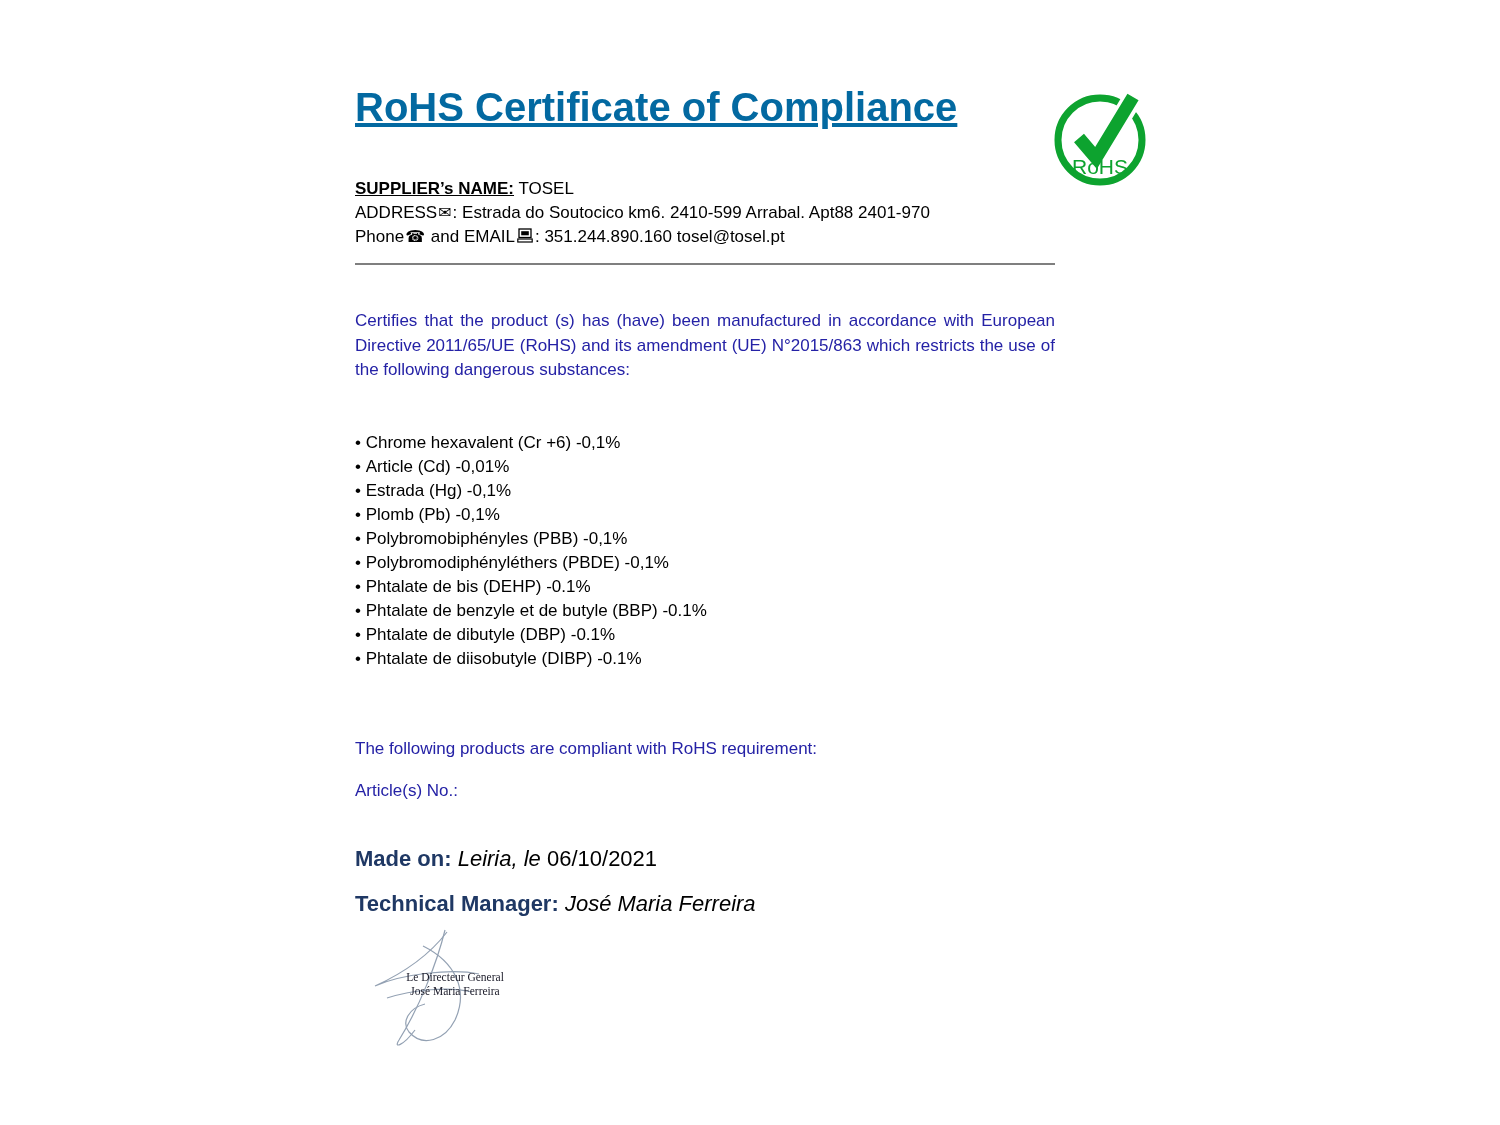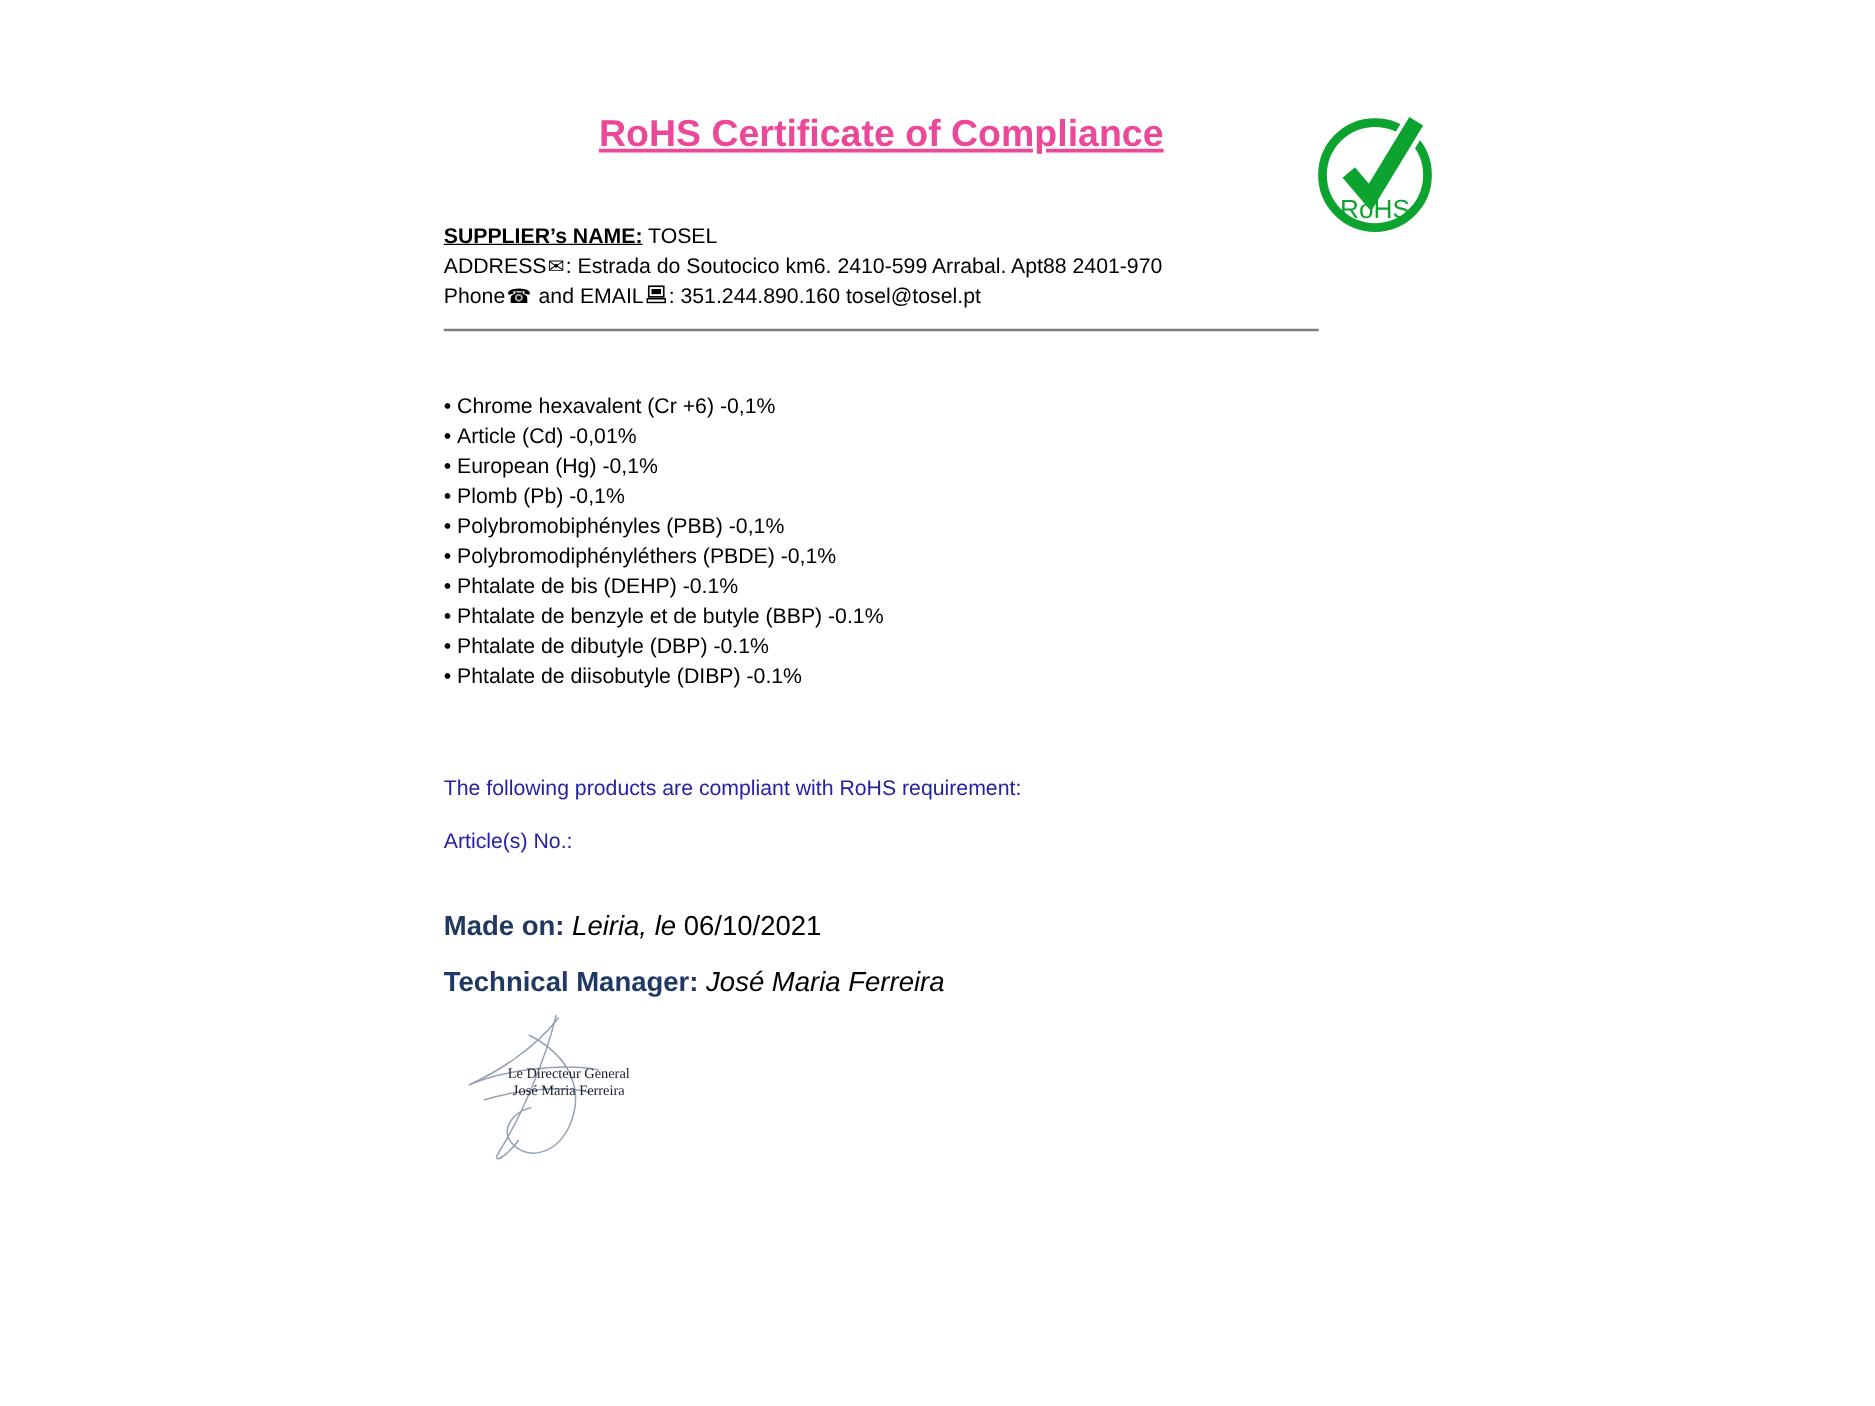--- a/index.html
+++ b/index.html
@@ -14,25 +14,25 @@
     overflow: hidden;
   }
   .content {
     position: absolute;
     left: 355px;
     top: 90px;
     width: 700px;
   }
   .title {
     margin: 0;
-    font-size: 30px;
+    font-size: 40px;
     line-height: 35px;
     font-weight: bold;
-    text-align: center;
-    color: #ec4899;
+    text-align: left;
+    color: #0369a1;
     text-decoration: underline;
   }
   .supplier { margin-top: 52px; }
   .supplier p { margin: 0; font-size: 17px; line-height: 24px; color: #000; }
   .lbl-bu { font-weight: bold; text-decoration: underline; }
   .uicon { font-family: "DejaVu Sans", sans-serif; font-size: 16px; padding: 0 1px; }
   .comp-icon { display: inline-block; vertical-align: -1px; margin: 0 2px; }
   .divider {
     border: none;
     border-top: 2px solid #7f7f7f;
@@ -122,25 +122,26 @@
         <span>Phone</span><span class="uicon">☎</span><span> and EMAIL</span><svg class="comp-icon" width="16" height="15" viewBox="0 0 16 15">
             <rect x="2" y="1" width="12" height="8.5" fill="none" stroke="#000" stroke-width="1.3"></rect>
             <rect x="4.2" y="3.2" width="7.6" height="4.1" fill="#000"></rect>
             <rect x="0.8" y="11" width="14.4" height="3" fill="none" stroke="#000" stroke-width="1.2"></rect>
           </svg><span>: 351.244.890.160 tosel@tosel.pt</span>
       </p>
     </div>
 
     <hr class="divider">
 
+    <p class="certifies">Certifies that the product (s) has (have) been manufactured in accordance with European Directive 2011/65/UE (RoHS) and its amendment (UE) N°2015/863 which restricts the use of the following dangerous substances:</p>
 
     <ul class="substances">
       <li>Chrome hexavalent (Cr +6) -0,1%</li>
       <li>Article (Cd) -0,01%</li>
-      <li>European (Hg) -0,1%</li>
+      <li>Estrada (Hg) -0,1%</li>
       <li>Plomb (Pb) -0,1%</li>
       <li>Polybromobiphényles (PBB) -0,1%</li>
       <li>Polybromodiphényléthers (PBDE) -0,1%</li>
       <li>Phtalate de bis (DEHP) -0.1%</li>
       <li>Phtalate de benzyle et de butyle (BBP) -0.1%</li>
       <li>Phtalate de dibutyle (DBP) -0.1%</li>
       <li>Phtalate de diisobutyle (DIBP) -0.1%</li>
     </ul>
 
     <p class="blue-line compliance">The following products are compliant with RoHS requirement:</p>

